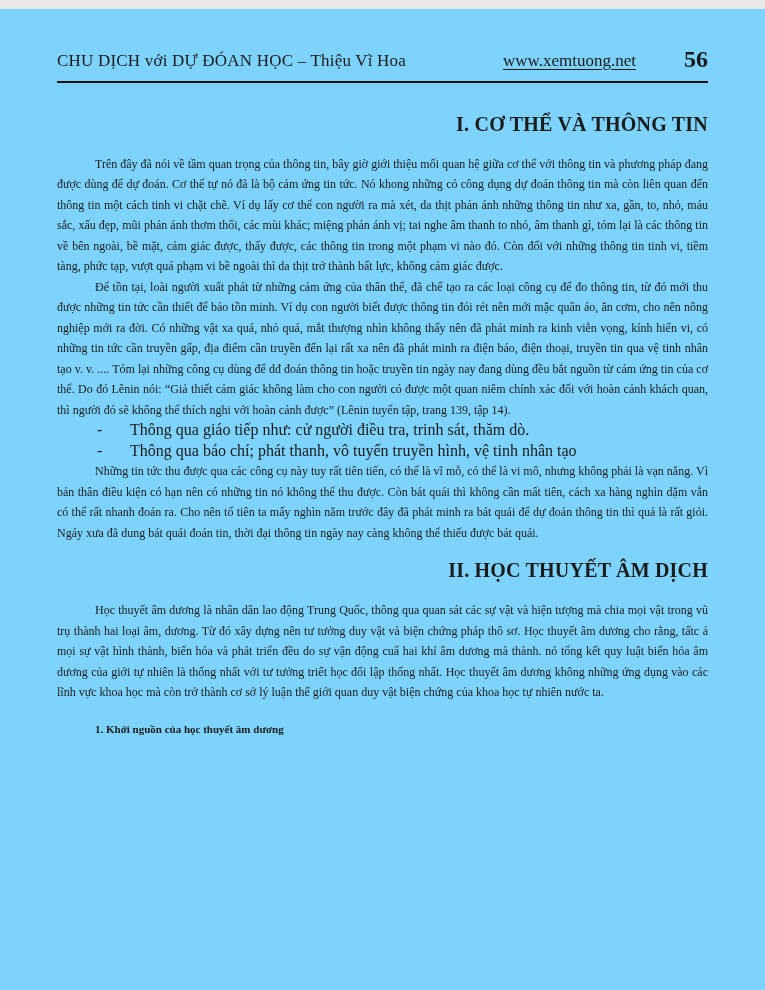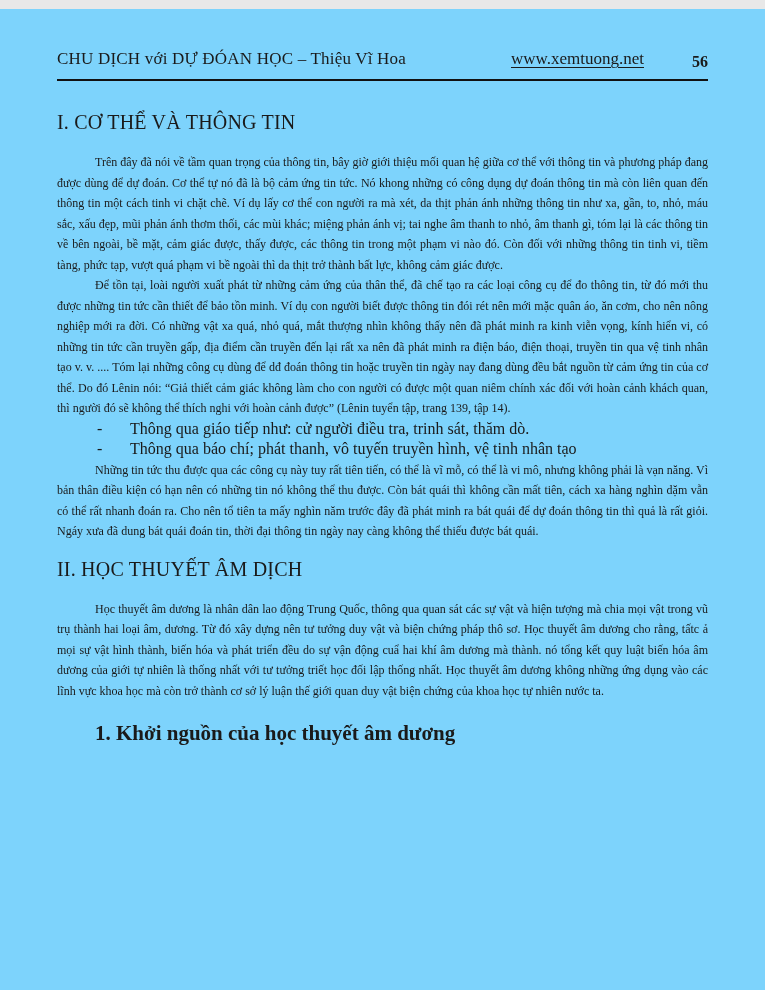--- a/index.html
+++ b/index.html
@@ -20,46 +20,46 @@
     border-bottom:2.5px solid #111;
     padding-bottom:10px;
   }
   .hdr .book-title{font-size:17px;letter-spacing:.2px;white-space:nowrap;}
   .hdr .site{
     margin-left:auto;margin-right:48px;
     font-size:17px;color:#1a1a1a;
     text-decoration:underline;text-underline-offset:3px;
     cursor:pointer;
   }
-  .hdr .pgnum{font-size:16px;font-weight:bold;line-height:.9;}
+  .hdr .pgnum{font-size:24px;font-weight:bold;line-height:.9;}
   
   h1.sec{
-    text-align:left;
-    font-size:20px;font-weight:normal;
+    text-align:right;
+    font-size:20px;font-weight:bold;
     margin:30px 0 18px 0;
     letter-spacing:.2px;
   }
   h1.sec2{margin:16px 0 18px 0;}
   
   p.body{
     font-size:12px;
     line-height:20.5px;
     text-align:justify;
     text-indent:38px;
     margin:0;
   }
   .bullets{margin:0;}
   .bullet-row{
     display:flex;
     font-size:16px;line-height:20.5px;
   }
   .bullet-row .dash{width:33px;padding-left:40px;flex:none;}
   .bullet-row .btxt{flex:1;}
   p.subhead{
-    font-size:21px;font-weight:bold;
+    font-size:11px;font-weight:bold;
     margin:20px 0 0 0;
     text-indent:38px;
   }
   
   .yin{
     display:inline-flex;gap:7px;
     margin:0 8px;
     vertical-align:-1px;
   }
   .yin i{display:block;width:14px;height:8px;background:#0a0a0a;}

